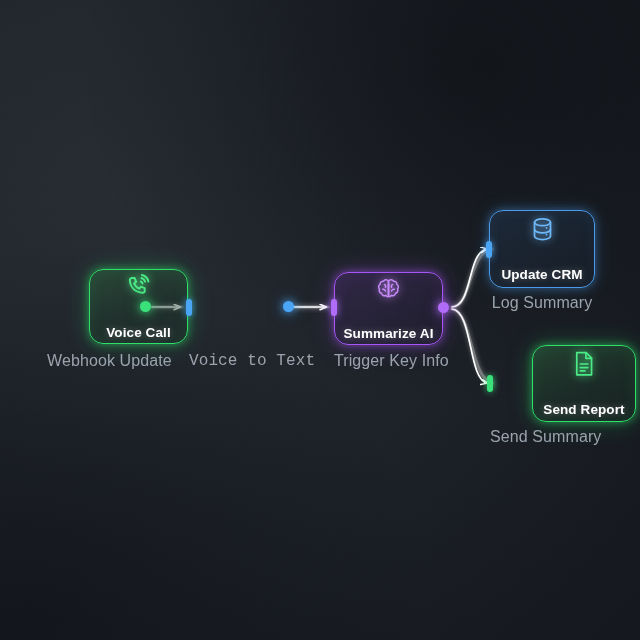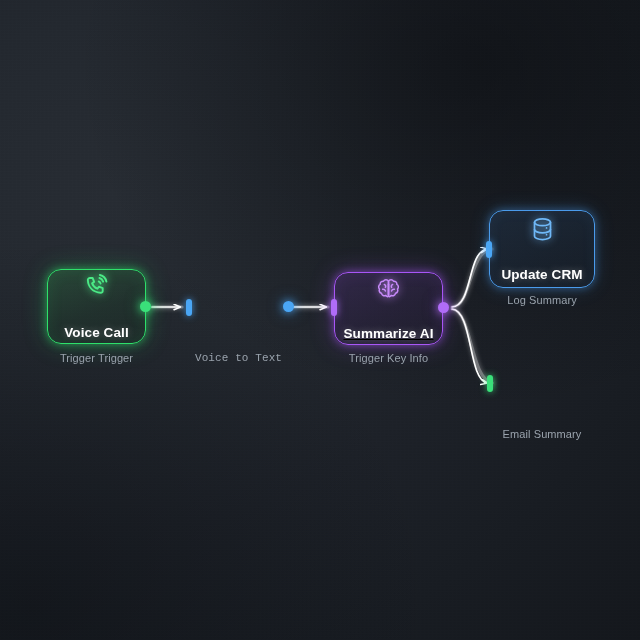--- a/index.html
+++ b/index.html
@@ -58,33 +58,34 @@
     font-size: 13.5px;
     font-weight: bold;
     letter-spacing: .1px;
     white-space: nowrap;
     text-shadow: 0 0 7px rgba(255,255,255,.30);
   }
   .caption {
     position: absolute;
     text-align: center;
     color: #9aa3ad;
-    font-size: 11px;
+    font-size: 16px;
     white-space: nowrap;
     letter-spacing: .1px;
   }
 
   
   .n-green {
     border-color: #2ee06a;
     background: linear-gradient(160deg, rgba(44,96,62,.55) 0%, rgba(31,62,44,.42) 55%, rgba(24,46,34,.32) 100%);
     box-shadow:
       0 0 9px rgba(46,224,106,.55),
       0 0 24px rgba(46,224,106,.28),
       inset 0 0 16px rgba(46,224,106,.10);
+    margin-left: 42px;
   }
   .n-blue {
     border-color: #3b9bf0;
     background: linear-gradient(160deg, rgba(46,73,104,.62) 0%, rgba(36,58,84,.46) 55%, rgba(28,45,66,.34) 100%);
     box-shadow:
       0 0 9px rgba(59,155,240,.55),
       0 0 24px rgba(59,155,240,.28),
       inset 0 0 16px rgba(59,155,240,.10);
   }
   .n-blue-dim {
@@ -95,21 +96,20 @@
       0 0 20px rgba(74,155,235,.20),
       inset 0 0 14px rgba(74,155,235,.08);
   }
   .n-purple {
     border-color: #a855f7;
     background: linear-gradient(160deg, rgba(62,44,92,.60) 0%, rgba(49,35,74,.45) 55%, rgba(38,28,58,.32) 100%);
     box-shadow:
       0 0 9px rgba(168,85,247,.55),
       0 0 24px rgba(168,85,247,.28),
       inset 0 0 16px rgba(168,85,247,.10);
-    text-decoration: underline;
   }
 
   
   .port-dot {
     position: absolute;
     width: 11px; height: 11px;
     border-radius: 50%;
   }
   .dot-green { background: #3ae07a; box-shadow: 0 0 8px rgba(58,224,122,.9), 0 0 16px rgba(58,224,122,.5); }
   .dot-blue  { background: #4aa6f5; box-shadow: 0 0 8px rgba(74,166,245,.9), 0 0 16px rgba(74,166,245,.5); }
@@ -166,21 +166,21 @@
       <svg width="27" height="27" viewBox="0 0 24 24" fill="none" stroke="#4bea86" stroke-width="1.7" stroke-linecap="round" stroke-linejoin="round" style="filter:drop-shadow(0 0 4px rgba(75,234,134,.95))">
         <path d="M6.2,3.6 L8.6,3.6 L9.9,7.0 L8.1,8.3 C8.9,10.4 10.6,12.2 12.8,13.1 L14.1,11.3 L17.5,12.6 L17.5,15.0
                  C17.5,16.0 16.7,16.8 15.7,16.7 C8.9,16.1 4.6,11.8 4.3,5.4 C4.2,4.4 5.1,3.6 6.2,3.6 Z"></path>
         <path d="M14.6,3.6 C16.2,4.0 17.4,5.2 17.9,6.8"></path>
         <path d="M14.0,6.7 C14.8,6.9 15.4,7.6 15.6,8.4"></path>
         <path d="M15.0,0.9 C18.0,1.5 20.2,3.8 20.8,6.8"></path>
       </svg>
     </span>
     <span class="title">Voice Call</span>
   </div>
-  <div class="caption" style="left:47px; top:352px; width:99px;">Trigger Trigger</div>
+  <div class="caption" style="left:47px; top:352px; width:99px;">Webhook Update</div>
   <div class="port-dot dot-green" style="left:140px; top:301px;"></div>
 
   <div class="caption" style="left:189px; top:352px; width:99px;font-family:Liberation Mono, monospace;">Voice to Text</div>
   <div class="port-tab tab-blue" style="left:186px; top:299px;"></div>
   <div class="port-dot dot-blue" style="left:283px; top:301px;"></div>
 
   <div class="node n-purple" style="left:334px; top:272px; width:109px; height:73px;">
     <span class="icon">
       <svg width="27" height="25" viewBox="0 0 26 24" fill="none" stroke="#c88bfb" stroke-width="1.45" stroke-linecap="round" stroke-linejoin="round" style="filter:drop-shadow(0 0 4px rgba(200,139,251,.95))">
         <path d="M13,4.0 C11.9,2.3 9.2,2.3 8.2,4.0 C6.2,3.8 4.6,5.4 5.0,7.1
@@ -210,16 +210,28 @@
         <path d="M4.9,12 L4.9,17.9 C4.9,19.6 8.1,20.9 12,20.9 C15.9,20.9 19.1,19.6 19.1,17.9 L19.1,12"></path>
         <circle cx="15.6" cy="10.6" r="0.75" fill="#6fb8f7" stroke="none"></circle>
         <circle cx="15.6" cy="16.6" r="0.75" fill="#6fb8f7" stroke="none"></circle>
       </svg>
     </span>
     <span class="title">Update CRM</span>
   </div>
   <div class="caption" style="left:489px; top:294px; width:106px;">Log Summary</div>
   <div class="port-tab tab-blue" style="left:486px; top:241px;"></div>
 
-  <div class="caption" style="left:490px; top:428px; width:104px;">Email Summary</div>
+  <div class="node n-green" style="left:490px; top:345px; width:104px; height:77px;">
+    <span class="icon">
+      <svg width="26" height="28" viewBox="0 0 22 26" fill="none" stroke="#4bea86" stroke-width="1.6" stroke-linecap="round" stroke-linejoin="round" style="filter:drop-shadow(0 0 4px rgba(75,234,134,.95))">
+        <path d="M4.3,2.4 L13.0,2.4 L18.0,7.6 L18.0,23.0 L4.3,23.0 Z"></path>
+        <path d="M12.8,2.5 L12.8,7.7 L17.9,7.7"></path>
+        <line x1="7.6" y1="13.0" x2="14.6" y2="13.0"></line>
+        <line x1="7.6" y1="16.3" x2="14.6" y2="16.3"></line>
+        <line x1="7.6" y1="19.4" x2="11.8" y2="19.4"></line>
+      </svg>
+    </span>
+    <span class="title">Send Report</span>
+  </div>
+  <div class="caption" style="left:490px; top:428px; width:104px;">Send Summary</div>
   <div class="port-tab tab-green" style="left:487px; top:375px;"></div>
 
 </div>
 
 </body></html>

